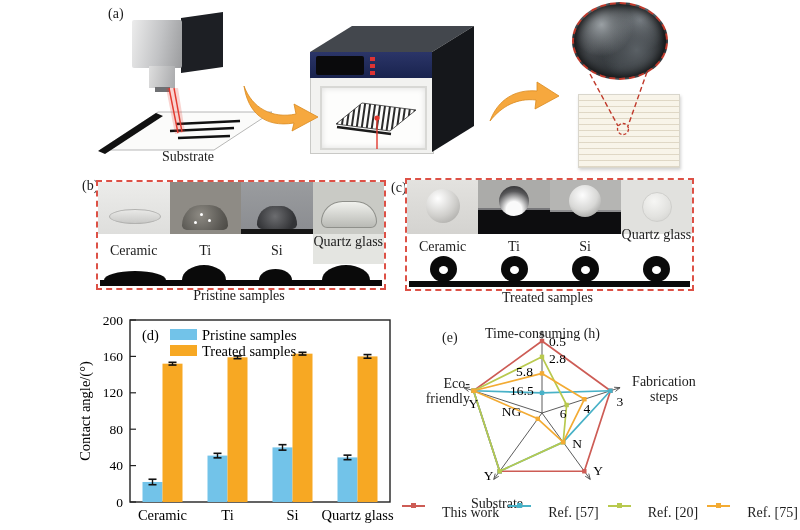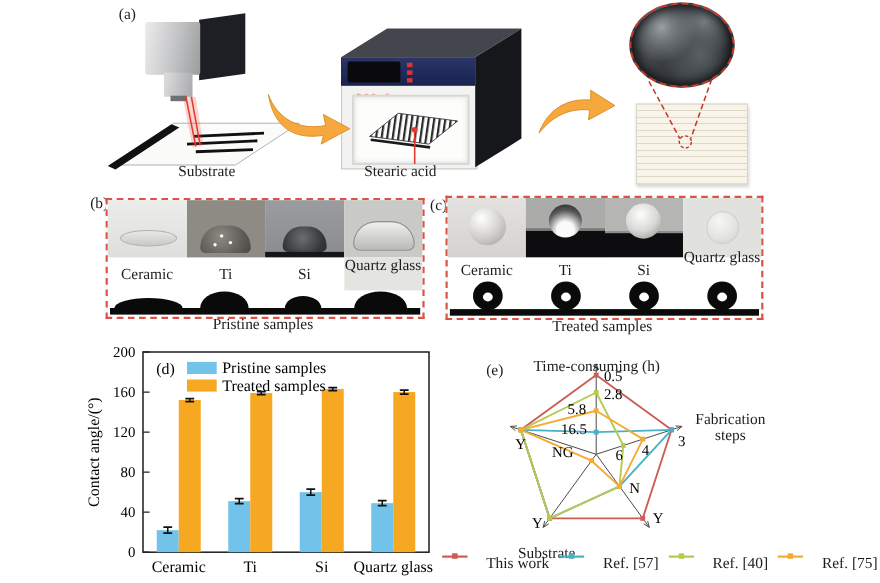--- a/index.html
+++ b/index.html
@@ -103,21 +103,20 @@
   <div class="abs oven-front"></div>
   <div class="abs oven-band"></div>
   <div class="abs oven-display">
     <div class="disp-main">200.1</div>
     <div class="disp-sub">200.0</div>
   </div>
   <div class="abs oven-btn" style="top:57px;"></div>
   <div class="abs oven-btn" style="top:64px;"></div>
   <div class="abs oven-btn" style="top:71px;"></div>
   <div class="abs oven-door"></div>
-  <div class="abs stearic-label">Stearic acid</div>
 
   <div class="abs paper"></div>
   <div class="abs blob"></div>
 
   <svg class="abs" style="left:0;top:0;pointer-events:none;" width="800" height="175">
     <defs>
       <pattern id="hatch" width="5" height="6" patternUnits="userSpaceOnUse" patternTransform="rotate(8)">
         <rect width="5" height="6" fill="#fdfdfc"></rect>
         <rect x="0" y="0" width="2" height="6" fill="#2a2a2a"></rect>
       </pattern>
@@ -331,39 +330,40 @@
         <text x="159.65138490237038" y="99.99027950580137" font-size="13.5">6</text>
         <text x="193.32053816505805" y="157.2492235949962" font-size="13.5">Y</text>
         <text x="172.16026908252903" y="130.12461179749812" font-size="13.5">N</text>
         <text x="83.67946183494195" y="162.2492235949962" font-size="13.5">Y</text>
         <text x="101.76794618349419" y="97.82492235949962" font-size="13.5">NG</text>
         <text x="68.52393082674895" y="89.75077640500376" font-size="13.5">Y</text>
       </svg>
     <div class="abs axis-title" style="left:60px;top:8px;width:165px;">Time-consuming (h)</div>
     <div class="abs axis-title" style="left:221px;top:56px;width:86px;">Fabrication steps</div>
     <div class="abs axis-title" style="left:47px;top:178px;width:100px;">Substrate</div>
+    <div class="abs axis-title" style="left:0px;top:58px;width:70px;text-align:right;">Eco-friendly</div>
   </div>
   <div id="e-legend" class="abs">
       <span class="lg-item">
         <span class="lg-line" style="background:#cd5c55">
           <i style="background:#cd5c55"></i>
         </span>
         <span>This work</span>
       </span>
       <span class="lg-item">
         <span class="lg-line" style="background:#48b1c7">
           <i style="background:#48b1c7"></i>
         </span>
         <span>Ref. [57]</span>
       </span>
       <span class="lg-item">
         <span class="lg-line" style="background:#b8c94e">
           <i style="background:#b8c94e"></i>
         </span>
-        <span>Ref. [40]</span>
+        <span>Ref. [20]</span>
       </span>
       <span class="lg-item">
         <span class="lg-line" style="background:#f3ab33">
           <i style="background:#f3ab33"></i>
         </span>
         <span>Ref. [75]</span>
       </span>
     </div>
 
 </div>

